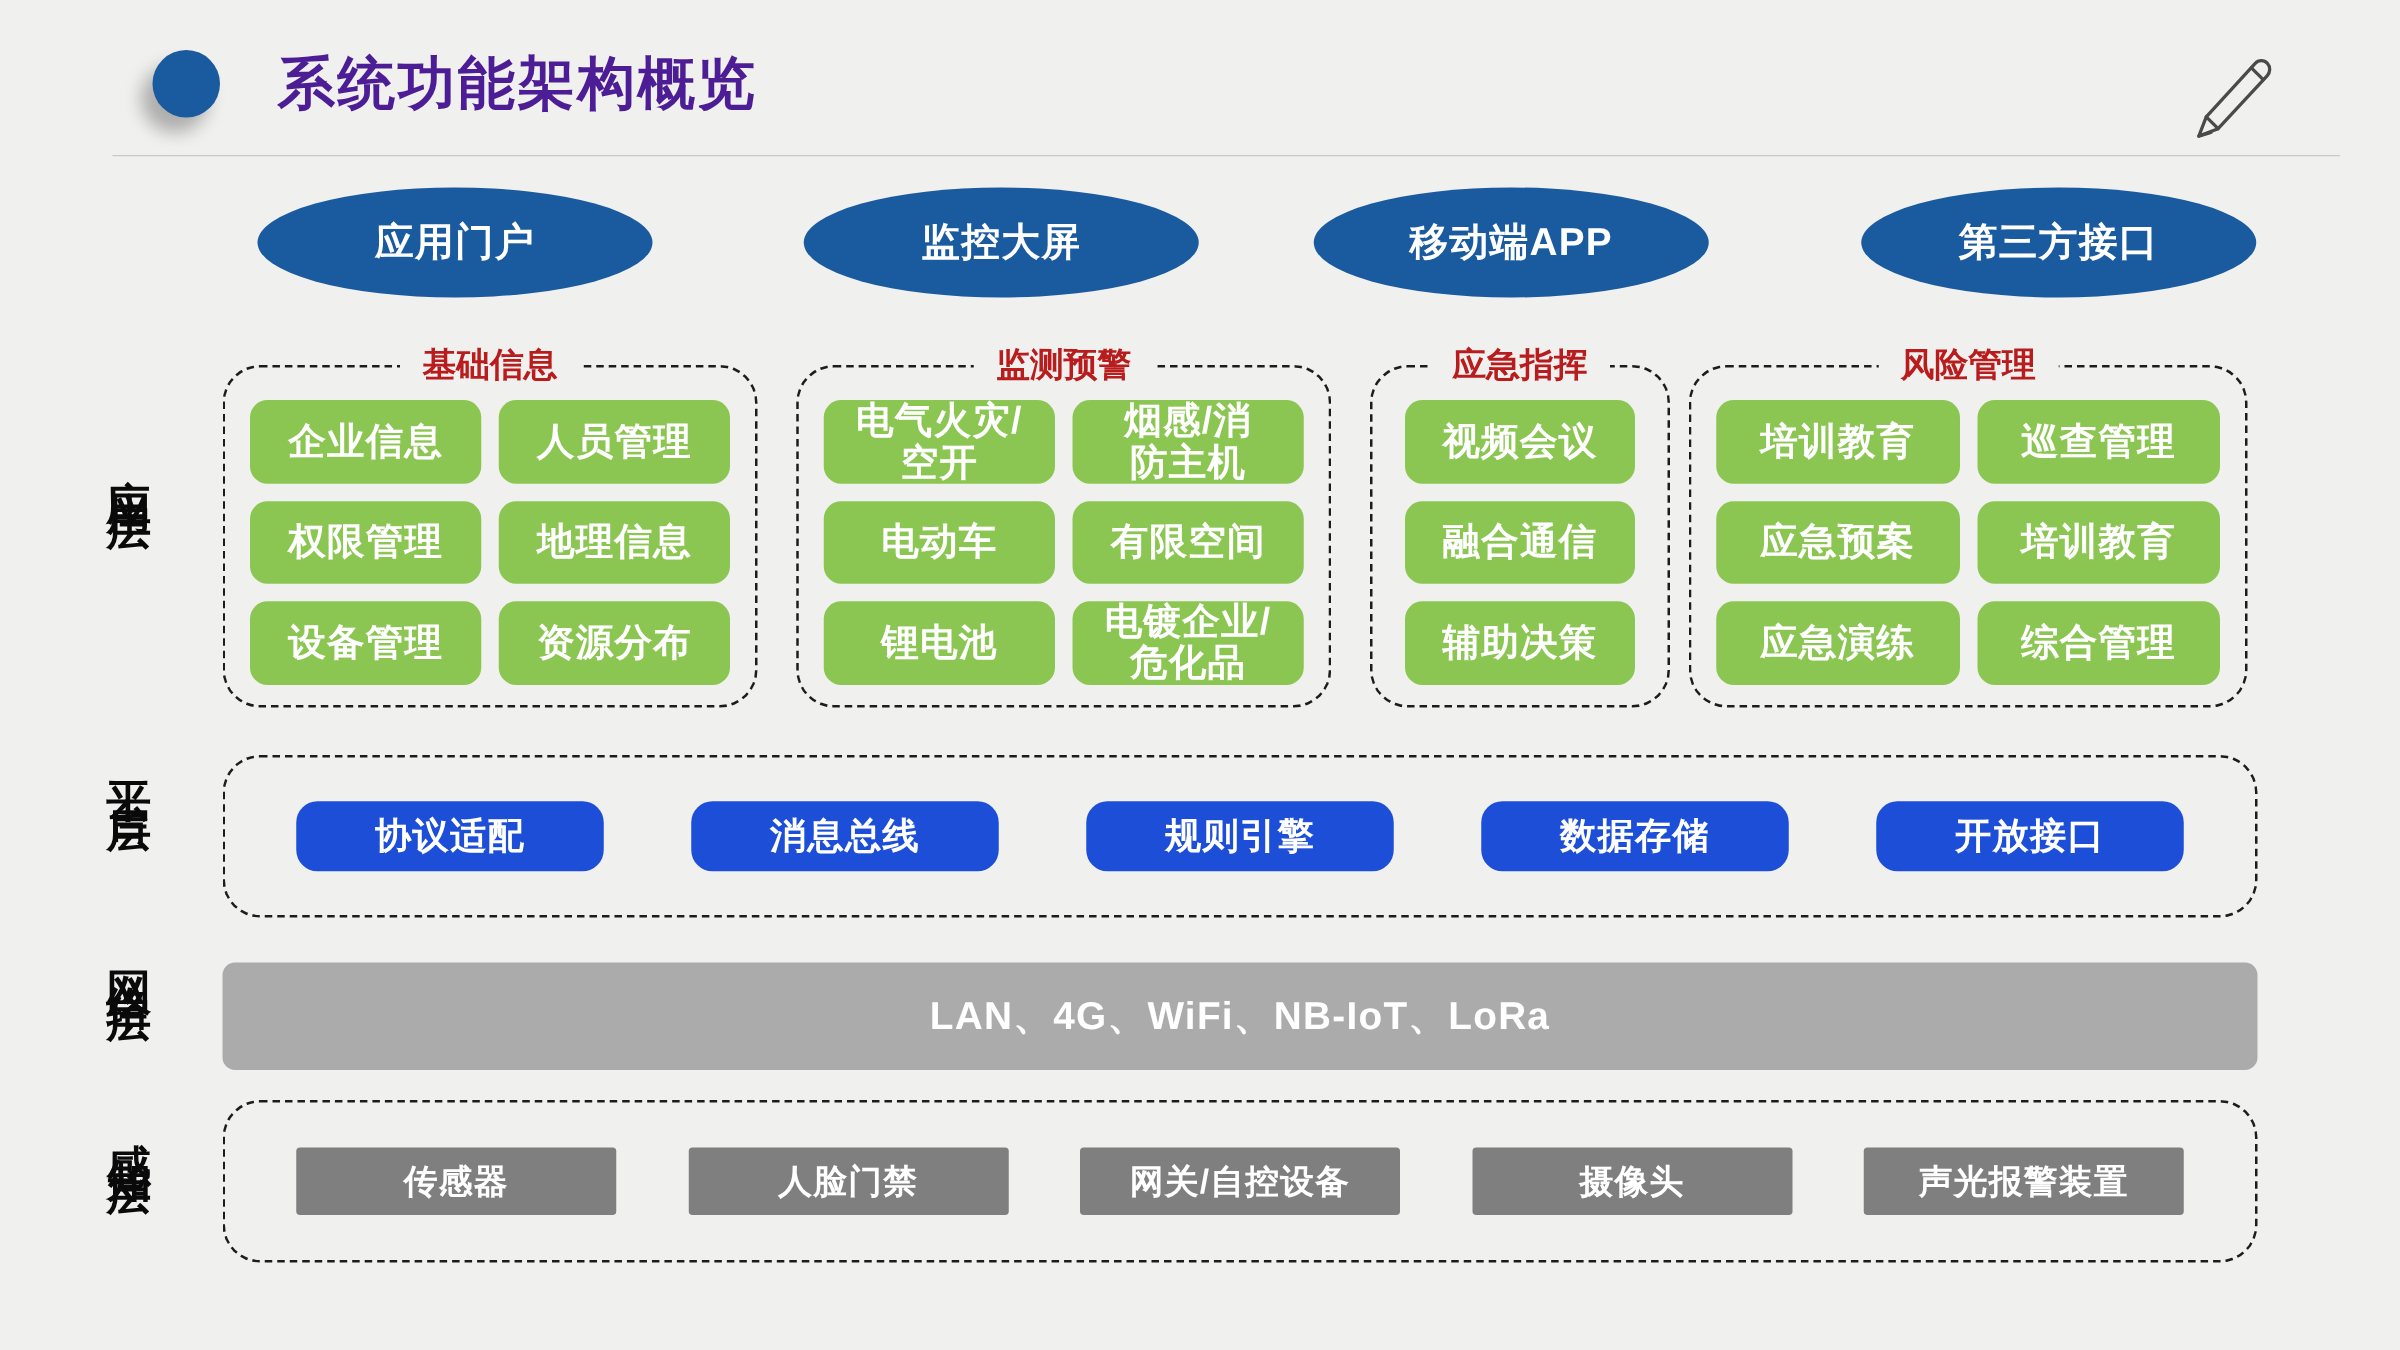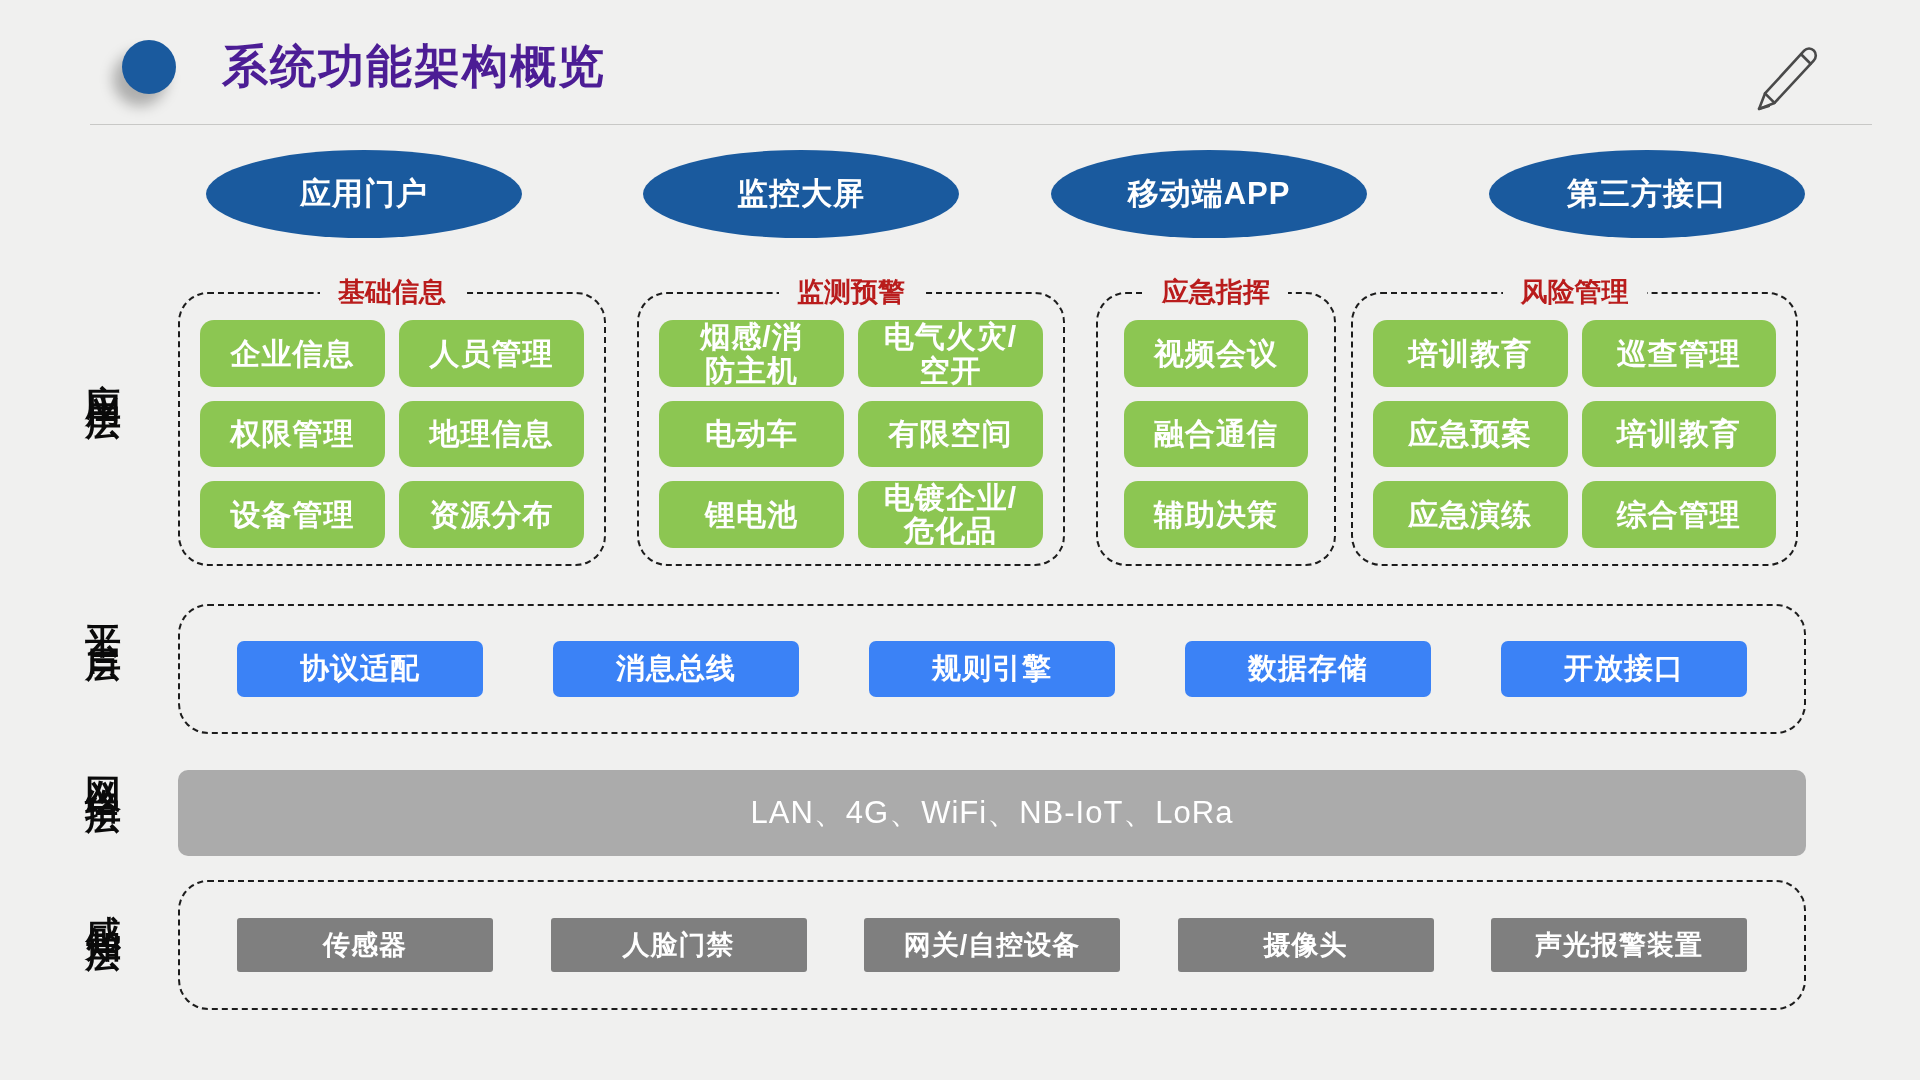--- a/index.html
+++ b/index.html
@@ -85,32 +85,32 @@
   }
 
   
   .platform-box {
     position:absolute; left:178px; top:604px; width:1628px; height:130px;
     border:2px dashed #1c1c1c; border-radius:30px;
     display:flex; align-items:center; justify-content:space-between;
     padding:0 57px;
   }
   .platform-chip {
-    width:246px; height:56px; background:#3b82f6; border-radius:7px;
+    width:246px; height:56px; background:#1d4ed8; border-radius:17px;
     color:#fff; font-size:29px; font-weight:800;
     display:flex; align-items:center; justify-content:center;
     letter-spacing:1px;
   }
 
   
   .network-bar {
     position:absolute; left:178px; top:770px; width:1628px; height:86px;
     background:#ABABAB; border-radius:10px;
     display:flex; align-items:center; justify-content:center;
-    color:#fff; font-size:31px; font-weight:400; letter-spacing:1px;
+    color:#fff; font-size:31px; font-weight:700; letter-spacing:1px;
   }
 
   
   .perception-box {
     position:absolute; left:178px; top:880px; width:1628px; height:130px;
     border:2px dashed #1c1c1c; border-radius:30px;
     display:flex; align-items:center; justify-content:space-between;
     padding:0 57px;
   }
   .device-chip {
@@ -155,24 +155,24 @@
         <div class="chip">人员管理</div>
         <div class="chip">权限管理</div>
         <div class="chip">地理信息</div>
         <div class="chip">设备管理</div>
         <div class="chip">资源分布</div>
       </div>
     </div>
     <div class="group group-2 cols-2">
       <div class="group-title">监测预警</div>
       <div class="group-grid">
+        <div class="chip">电气火灾/
+空开</div>
         <div class="chip">烟感/消
 防主机</div>
-        <div class="chip">电气火灾/
-空开</div>
         <div class="chip">电动车</div>
         <div class="chip">有限空间</div>
         <div class="chip">锂电池</div>
         <div class="chip">电镀企业/
 危化品</div>
       </div>
     </div>
     <div class="group group-3 cols-1">
       <div class="group-title">应急指挥</div>
       <div class="group-grid">

